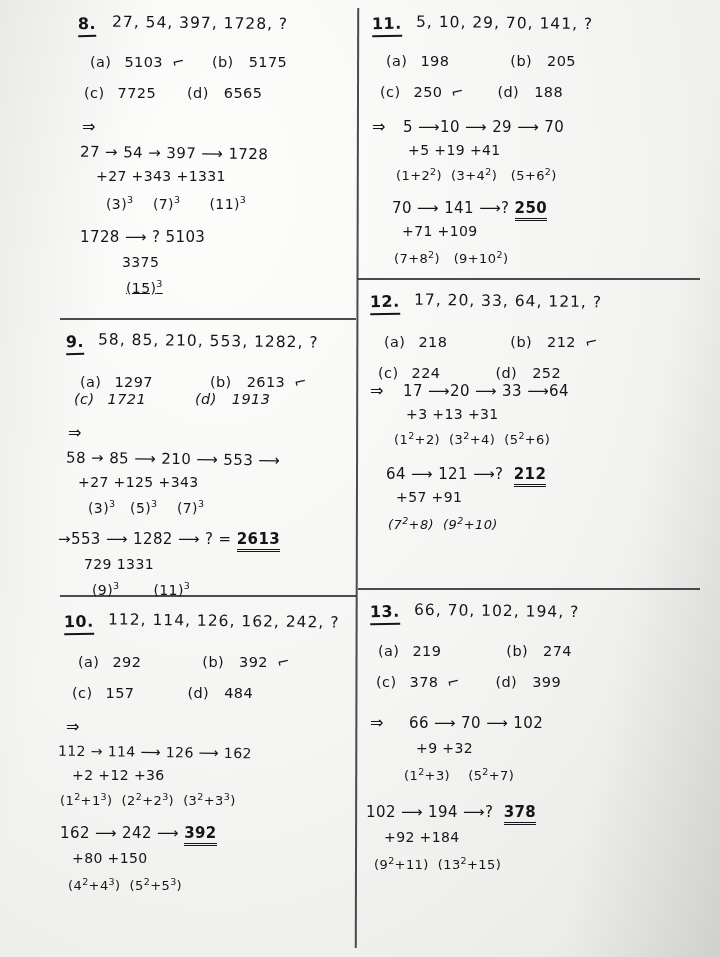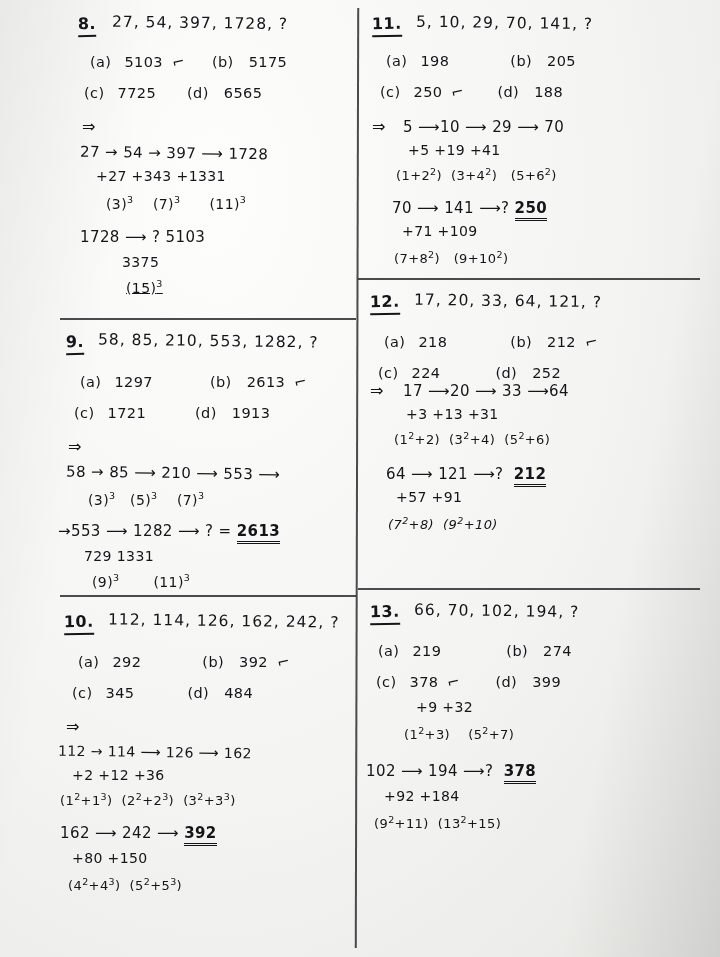--- a/index.html
+++ b/index.html
@@ -106,28 +106,29 @@
       <span class="hand qno rot1">9.</span>
       <span class="hand seq rot2" style="margin-left:14px;">58, 85, 210, 553, 1282, ?</span>
     </div>
     <div class="hand opt" style="margin-top:18px;margin-left:14px;">
       <span>(a)</span>
       <span style="margin-left:8px;">1297</span>
       <span style="margin-left:52px;">(b)</span>
       <span style="margin-left:10px;">2613</span>
       <span class="ck">⌐</span>
     </div>
-    <div class="hand opt" style="margin-top:14px;margin-left:8px;">
+    <div class="hand opt" style="margin-left:8px;font-style:italic;">
       <span>(c)</span>
       <span style="margin-left:8px;">1721</span>
       <span style="margin-left:44px;">(d)</span>
       <span style="margin-left:10px;">1913</span>
     </div>
     <div class="hand imp" style="margin-top:16px;margin-left:2px;">⇒</div>
     <div class="hand arrowline rot2" style="margin-top:8px;margin-left:0px;">58 → 85 ⟶ 210 ⟶ 553 ⟶</div>
+    <div class="hand work" style="margin-top:6px;margin-left:12px;">+27   +125   +343</div>
     <div class="hand work" style="margin-top:8px;margin-left:22px;">(3)<sup>3</sup>&nbsp;&nbsp;&nbsp;(5)<sup>3</sup>&nbsp;&nbsp;&nbsp;&nbsp;(7)<sup>3</sup></div>
     <div class="hand arrowline" style="margin-top:14px;margin-left:-8px;">
       <span>→553 ⟶ 1282 ⟶ ? = </span><span class="ans">2613</span>
     </div>
     <div class="hand work" style="margin-top:8px;margin-left:18px;">729            1331</div>
     <div class="hand work" style="margin-top:8px;margin-left:26px;">(9)<sup>3</sup>&nbsp;&nbsp;&nbsp;&nbsp;&nbsp;&nbsp;&nbsp;(11)<sup>3</sup></div>
   </div>
 
   <div class="blk ink" style="left:64px;top:612px;">
     <div class="row tight">
@@ -136,21 +137,21 @@
     </div>
     <div class="hand opt" style="margin-top:18px;margin-left:14px;">
       <span>(a)</span>
       <span style="margin-left:8px;">292</span>
       <span style="margin-left:56px;">(b)</span>
       <span style="margin-left:10px;">392</span>
       <span class="ck">⌐</span>
     </div>
     <div class="hand opt" style="margin-top:14px;margin-left:8px;">
       <span>(c)</span>
-      <span style="margin-left:8px;">345</span>
+      <span style="margin-left:8px;">157</span>
       <span style="margin-left:48px;">(d)</span>
       <span style="margin-left:10px;">484</span>
     </div>
     <div class="hand imp" style="margin-top:16px;margin-left:2px;">⇒</div>
     <div class="hand arrowline rot2" style="margin-top:8px;margin-left:-6px;font-size:14px;">112 → 114 ⟶ 126 ⟶ 162</div>
     <div class="hand work" style="margin-top:6px;margin-left:8px;">+2        +12        +36</div>
     <div class="hand small" style="margin-top:8px;margin-left:-4px;">(1<sup>2</sup>+1<sup>3</sup>)&nbsp;&nbsp;(2<sup>2</sup>+2<sup>3</sup>)&nbsp;&nbsp;(3<sup>2</sup>+3<sup>3</sup>)</div>
     <div class="hand arrowline" style="margin-top:16px;margin-left:-4px;">
       <span>162 ⟶ 242 ⟶ </span><span class="ans">392</span>
     </div>
@@ -231,20 +232,24 @@
       <span style="margin-left:60px;">(b)</span>
       <span style="margin-left:10px;">274</span>
     </div>
     <div class="hand opt" style="margin-top:14px;margin-left:6px;">
       <span>(c)</span>
       <span style="margin-left:8px;">378</span>
       <span class="ck">⌐</span>
       <span style="margin-left:30px;">(d)</span>
       <span style="margin-left:10px;">399</span>
     </div>
+    <div class="hand arrowline" style="margin-top:22px;margin-left:0px;">
+      <span class="imp">⇒</span>
+      <span style="margin-left:20px;">66 ⟶ 70 ⟶ 102</span>
+    </div>
     <div class="hand work" style="margin-top:8px;margin-left:46px;">+9        +32</div>
     <div class="hand small" style="margin-top:10px;margin-left:34px;">(1<sup>2</sup>+3)&nbsp;&nbsp;&nbsp;&nbsp;(5<sup>2</sup>+7)</div>
     <div class="hand arrowline" style="margin-top:20px;margin-left:-4px;">
       <span>102 ⟶ 194 ⟶?&nbsp;&nbsp;</span><span class="ans">378</span>
     </div>
     <div class="hand work" style="margin-top:8px;margin-left:14px;">+92        +184</div>
     <div class="hand small" style="margin-top:10px;margin-left:4px;">(9<sup>2</sup>+11)&nbsp;&nbsp;(13<sup>2</sup>+15)</div>
   </div>
 
 </div>

